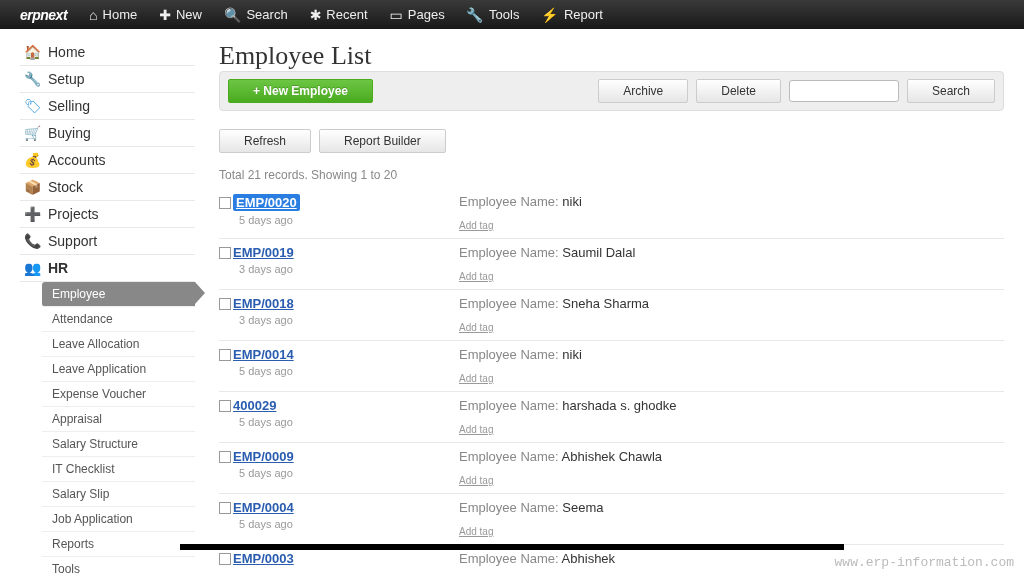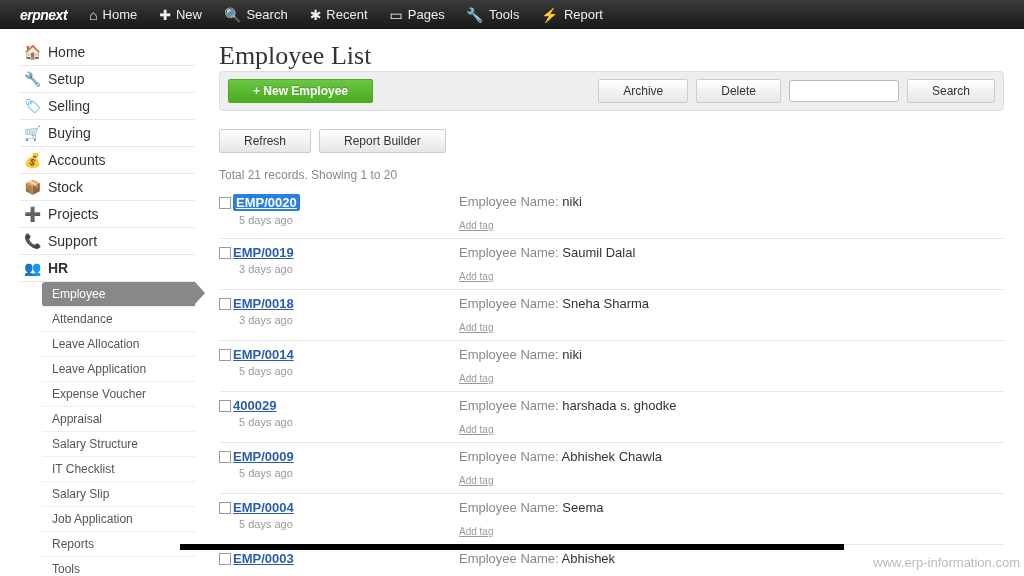--- a/index.html
+++ b/index.html
@@ -29,21 +29,21 @@
 .col-left { width: 240px; }
 .col-right { flex: 1; }
 .row-top { display: flex; align-items: center; gap: 2px; }
 .chk { width: 12px; height: 12px; border: 1px solid #999; background: #fff; display: inline-block; }
 .emp-link { color: #2a5db0; text-decoration: underline; font-weight: bold; font-size: 13px; }
 .emp-link.highlighted { background: #2a7de1; color: #fff; padding: 1px 3px; border-radius: 2px; }
 .row-sub { color: #999; font-size: 11px; margin-top: 3px; padding-left: 20px; }
 .name-label { color: #888; font-size: 13px; }
 .name-val { color: #333; font-size: 13px; }
 .add-tag { color: #999; font-size: 10px; text-decoration: underline; margin-top: 11px; display: inline-block; }
-.footer-url { position: fixed; bottom: 6px; right: 4px; color: #bbb; font-family: Liberation Sans, sans-serif; font-size: 13px; }
+.footer-url { position: fixed; bottom: 6px; right: 10px; color: #bbb; font-family: Liberation Mono, monospace; font-size: 13px; }
 .footer-bar { position: fixed; bottom: 26px; left: 180px; right: 180px; height: 6px; background: #000; }
 .c-home{color:#f39c12}.c-setup{color:#e67e22}.c-sell{color:#3498db}.c-buy{color:#27ae60}.c-acc{color:#e74c3c}.c-stock{color:#f1c40f}.c-proj{color:#1abc9c}.c-supp{color:#2ecc71}.c-hr{color:#e74c3c}
 </style>
 </head>
 <body>
 
 <div class="topbar">
   <span class="brand">erpnext</span>
   <div class="topnav-item">
       <span class="ticon">⌂</span>

